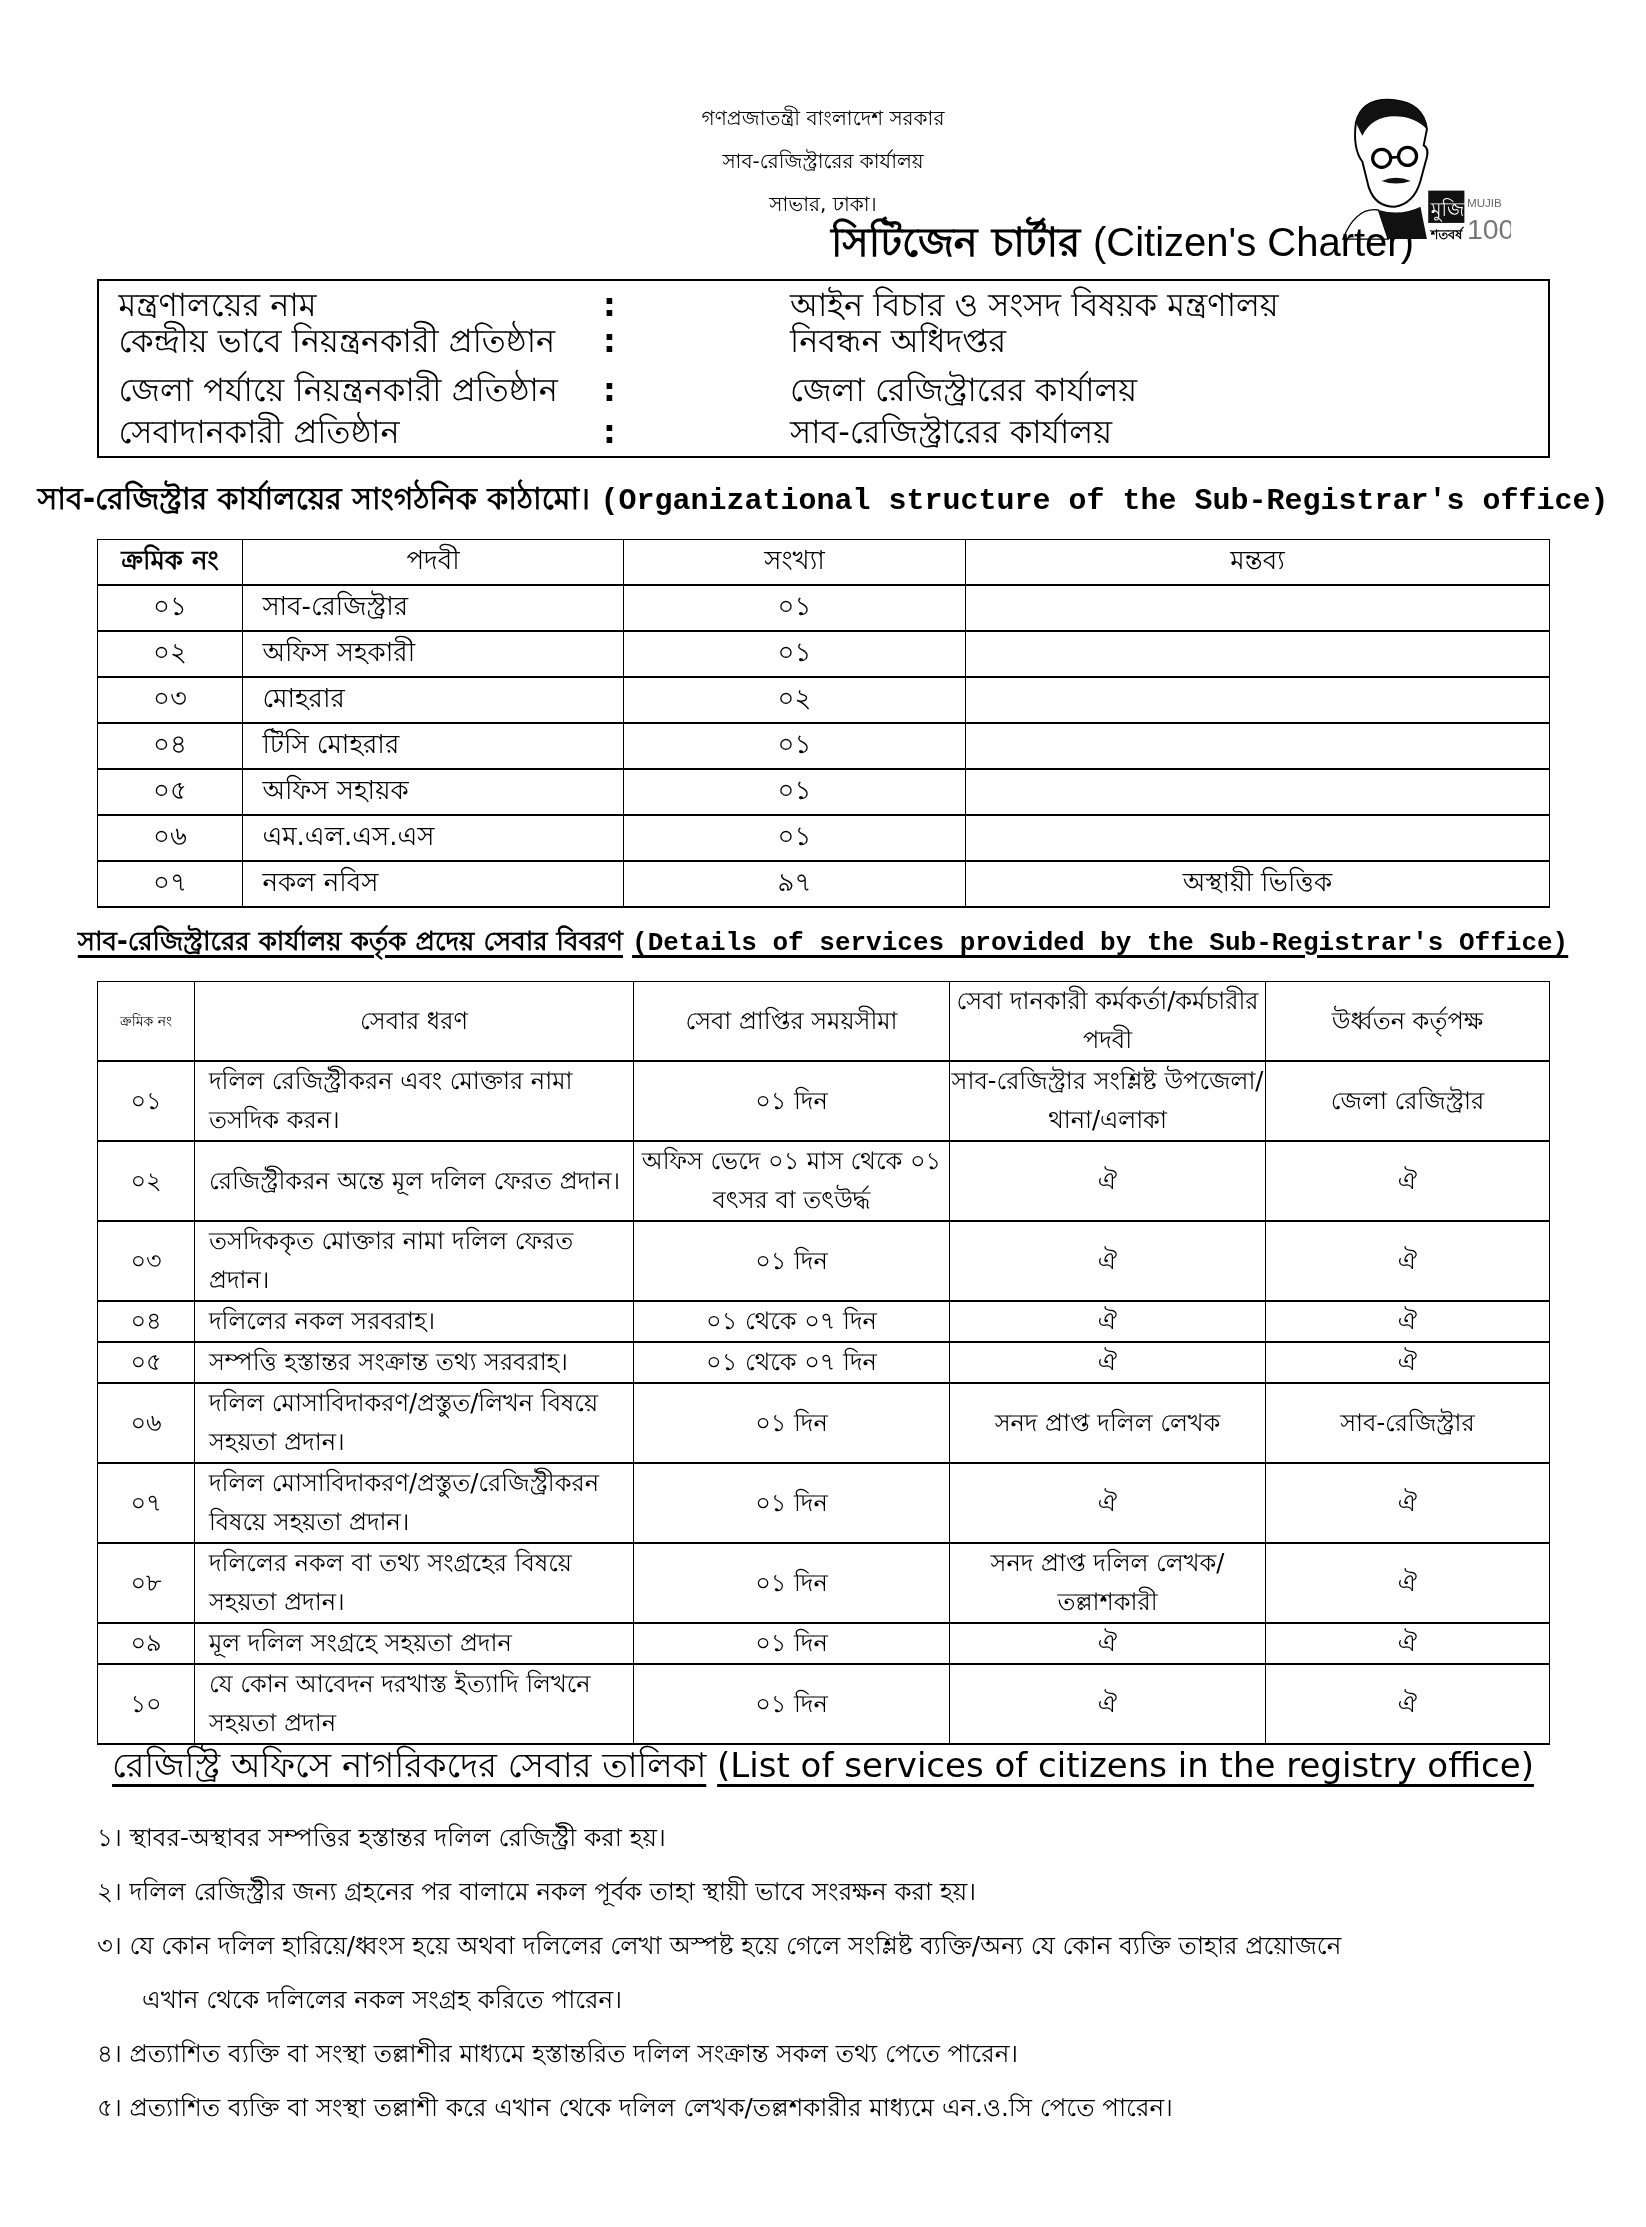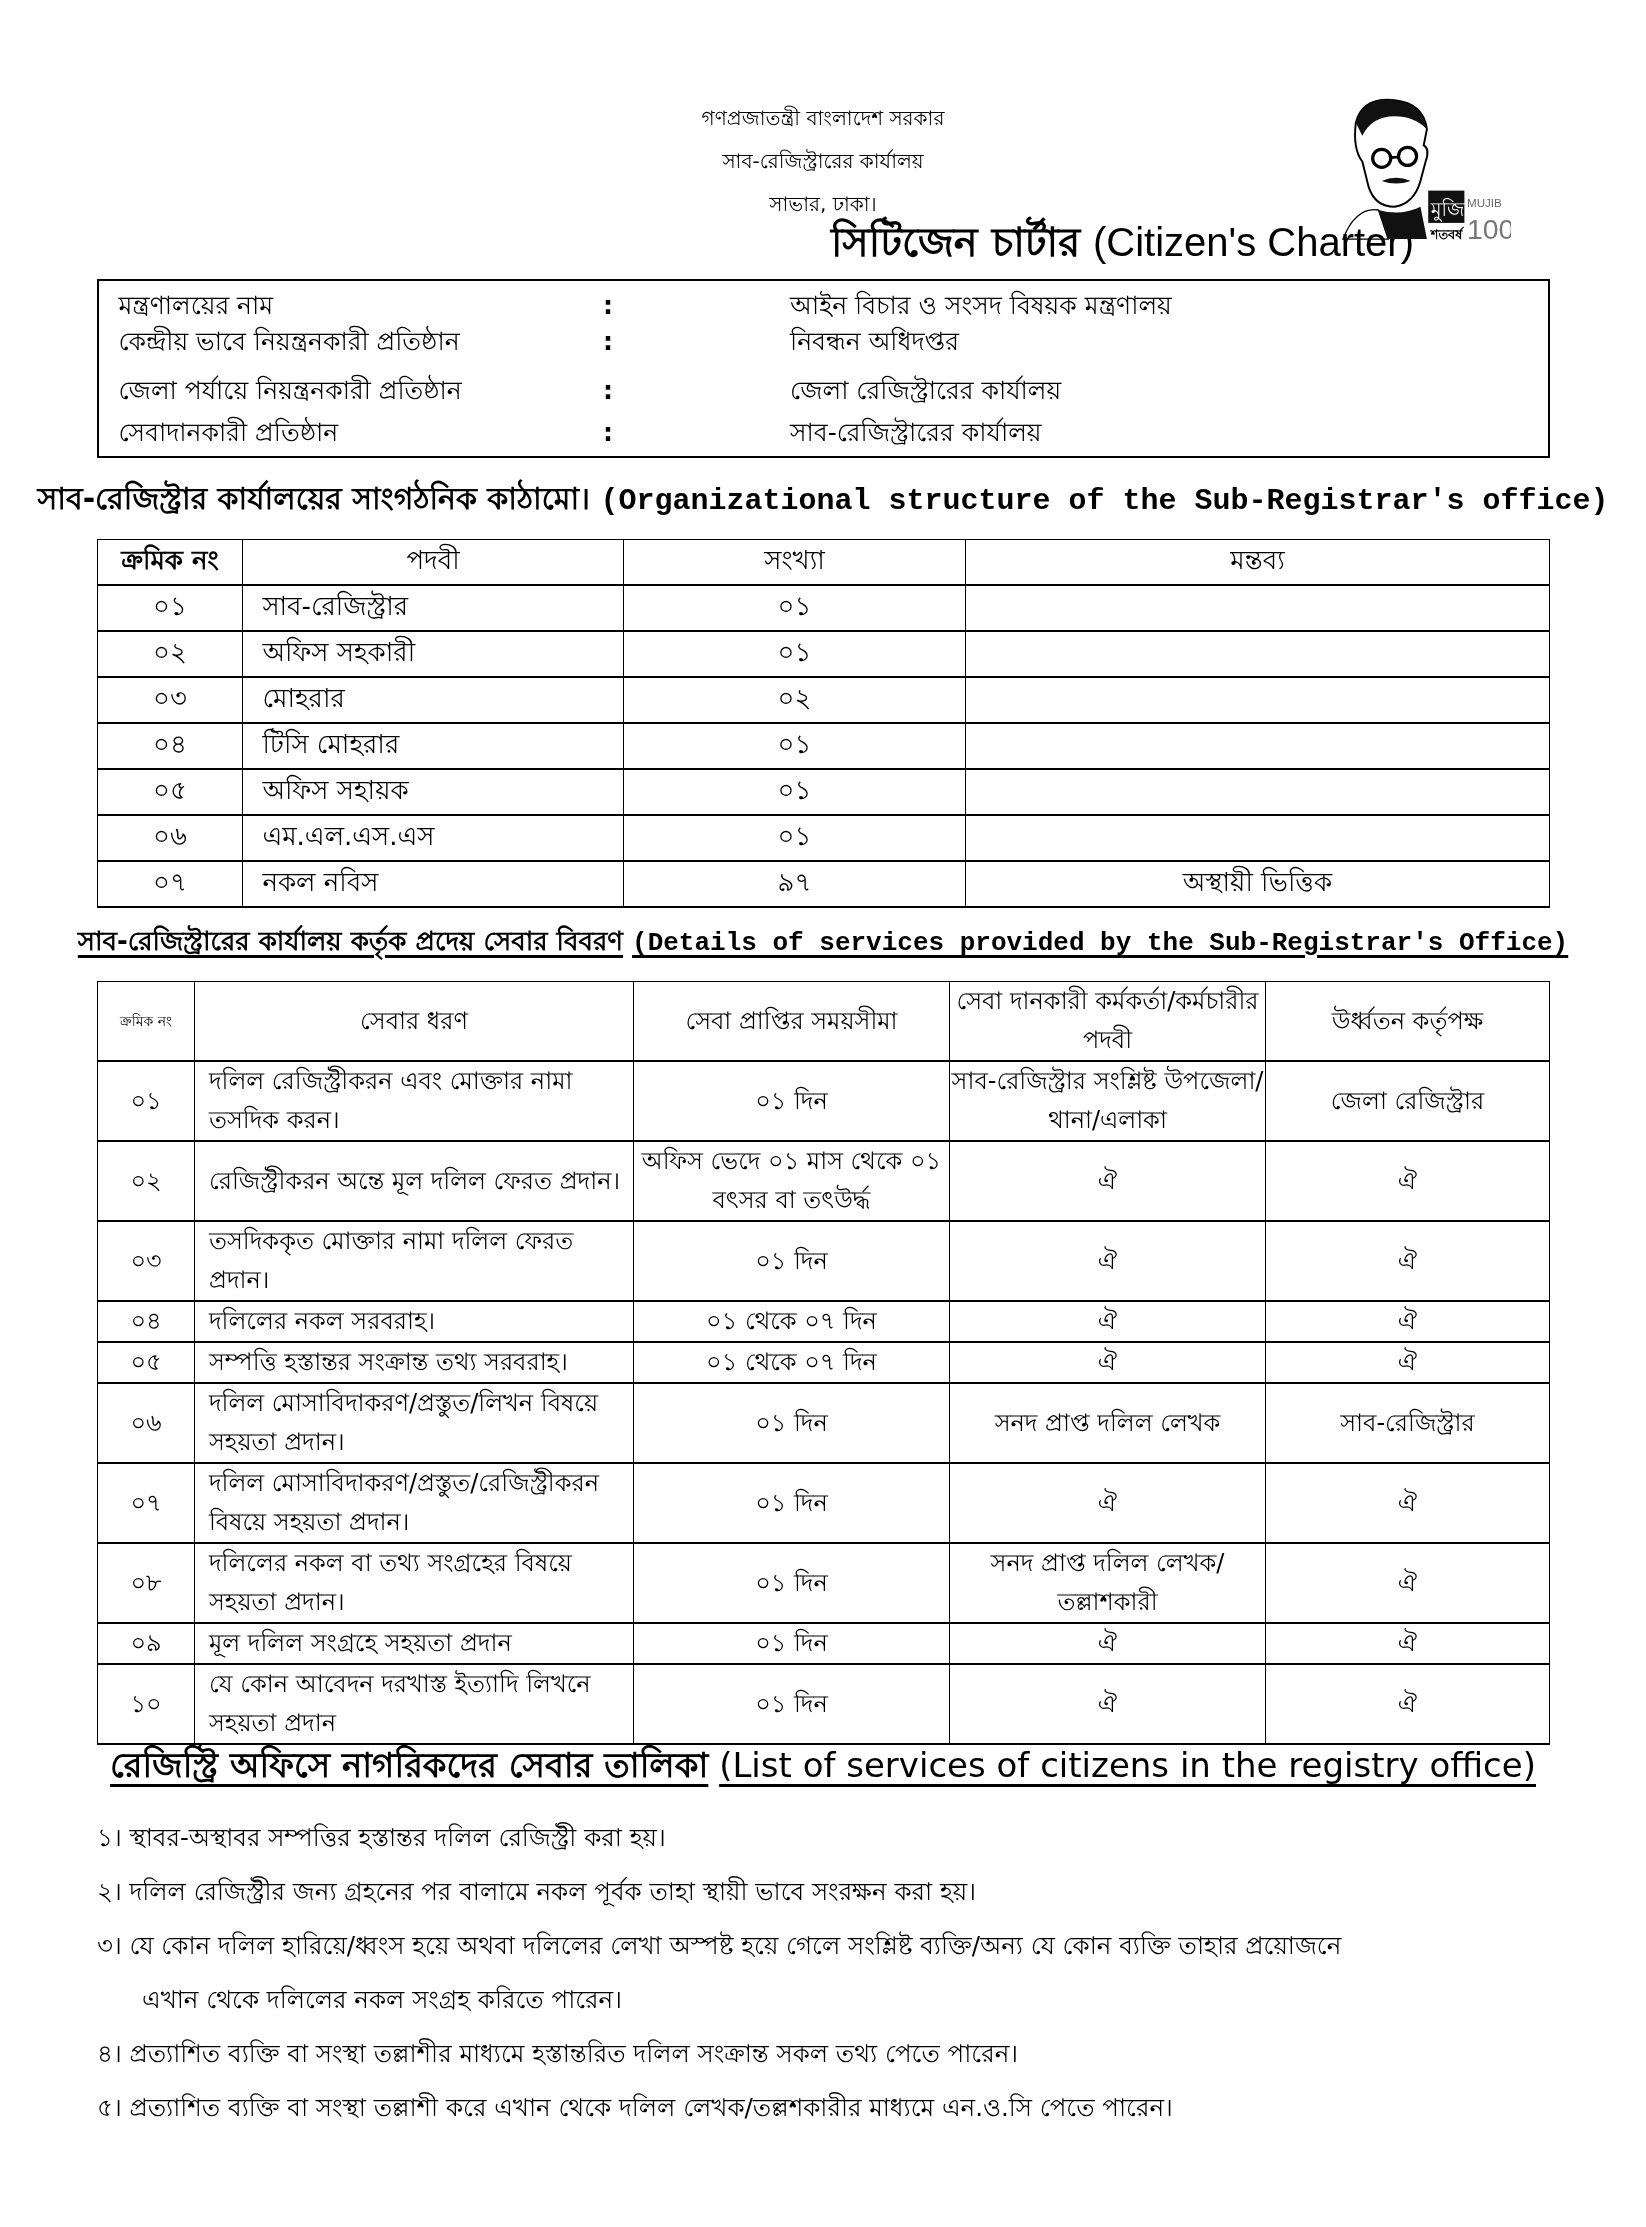--- a/index.html
+++ b/index.html
@@ -10,32 +10,32 @@
   }
   .header-block { position: absolute; left: 0; top: 97px; width: 1646px; text-align: center; }
   .header-line { font-size: 20px; line-height: 43px; height: 43px; }
   .main-title { position: absolute; left: 0; top: 216px; width: 1414px; text-align: right; font-size: 40px; line-height: 52px; }
   .main-title .bn { font-weight: bold; }
   .main-title .en { font-family: "Liberation Sans", sans-serif; font-weight: normal; }
 
   .logo { position: absolute; left: 1317px; top: 84px; width: 194px; height: 168px; }
 
   .info-box { position: absolute; left: 97px; top: 279px; width: 1453px; height: 179px; border: 2.6px solid #000; }
-  .info-row { position: absolute; left: 0; width: 100%; height: 43px; font-size: 25px; line-height: 43px; }
+  .info-row { position: absolute; left: 0; width: 100%; height: 43px; font-size: 32px; line-height: 43px; }
   .info-label { position: absolute; left: 19.4px; }
   .info-colon { position: absolute; left: 504px; font-weight: bold; }
   .info-value { position: absolute; left: 691px; }
 
   .section-title { position: absolute; left: 0; width: 1646px; text-align: center; font-weight: bold; white-space: nowrap; }
   .section-title .en { font-family: Liberation Mono, monospace; }
   .st1 { top: 476px; font-size: 30px; line-height: 45px; }
   .st2 { top: 922px; font-size: 26px; line-height: 39px; }
   .st2 span.u { text-decoration: underline; text-decoration-thickness: 2.6px; text-underline-offset: 5.2px; }
   .st3 { top: 1743px; font-size: 34px; line-height: 45px; font-weight: normal; }
-  .st3 .bn { font-weight: bold; }
+  .st3 .bn { font-weight: normal; }
   .st3 span.u { text-decoration: underline; text-decoration-thickness: 2.6px; text-underline-offset: 6.5px; }
 
   table { border-collapse: collapse; position: absolute; }
   td, th { border: 1.9px solid #000; text-align: center; font-weight: normal; vertical-align: middle; }
   th { border-width: 1.9px; }
   tr { border-bottom: 2.6px solid #000; }
 
   .org-table { left: 97px; top: 539px; width: 1453px; font-size: 26px; }
   .org-table th { height: 45px; }
   .org-table th.h-serial { font-weight: bold; }

